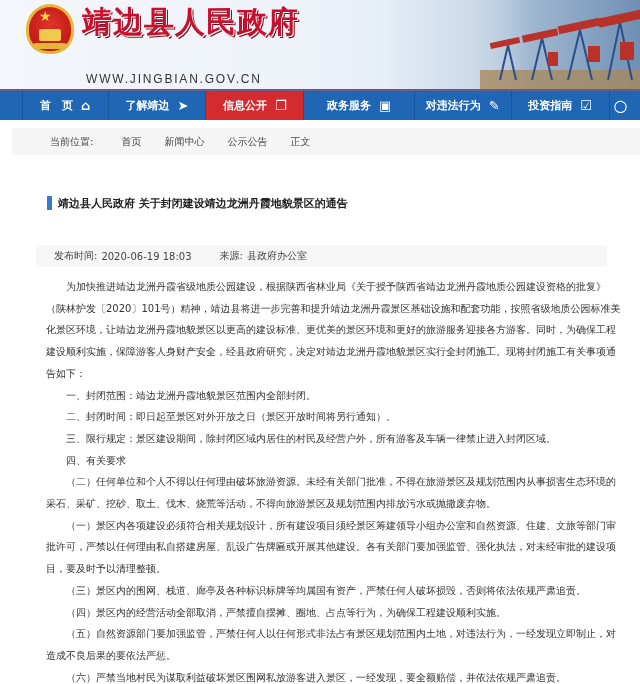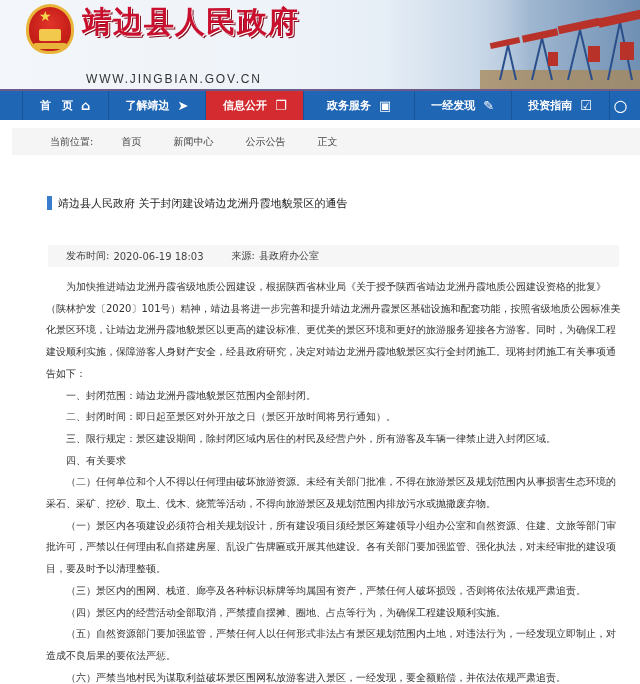--- a/index.html
+++ b/index.html
@@ -45,32 +45,32 @@
   .nav-item.active { background: #d32b2f; }
   .nav-item .ico { font-size: 13px; line-height: 1; }
 
   
   .breadcrumb {
     position: absolute; left: 12px; top: 128px; width: 628px; height: 27px;
     background: #f5f5f5; display: flex; align-items: center; font-size: 10px; color: #444;
   }
   .breadcrumb span { white-space: nowrap; }
   .bc-label { margin-left: 38px; }
-  .bc-item { margin-left: 32px; cursor: pointer; }
+  .bc-item { margin-left: 23px; cursor: pointer; }
 
   
   .article-title {
     position: absolute; left: 47px; top: 196px; height: 14px; display: flex; align-items: center;
-    font-size: 11px; font-weight: normal; color: #222;
+    font-size: 11px; font-weight: bold; color: #222;
   }
   .title-bar { width: 5px; height: 14px; background: #3a7ccc; margin-right: 6px; }
 
   
   .meta {
-    position: absolute; left: 48px; top: 245px; width: 571px; height: 22px;
+    position: absolute; left: 36px; top: 245px; width: 571px; height: 22px;
     background: #f6f6f6; display: flex; align-items: center; font-size: 10px; color: #444;
   }
   .meta .pub { margin-left: 18px; }
   .meta .src { margin-left: 28px; }
 
   
   .content {
     position: absolute; left: 46px; top: 276px; width: 575px; font-size: 10px; line-height: 21.7px; color: #333;
   }
   .content p { white-space: normal; }
@@ -129,21 +129,21 @@
   </div>
   <div class="nav-item active" style="width:100px">
     <span>信息公开</span>
     <span class="ico">❐</span>
   </div>
   <div class="nav-item" style="width:113px">
     <span>政务服务</span>
     <span class="ico">▣</span>
   </div>
   <div class="nav-item" style="width:99px">
-    <span>一经发现</span>
+    <span>对违法行为</span>
     <span class="ico">✎</span>
   </div>
   <div class="nav-item" style="width:100px">
     <span>投资指南</span>
     <span class="ico">☑</span>
   </div>
   <div class="nav-item" style="width:31px;border-right:none;justify-content:flex-start;padding-left:4px">
     <span class="ico" style="font-size:16px">○</span>
   </div>
 </div>

